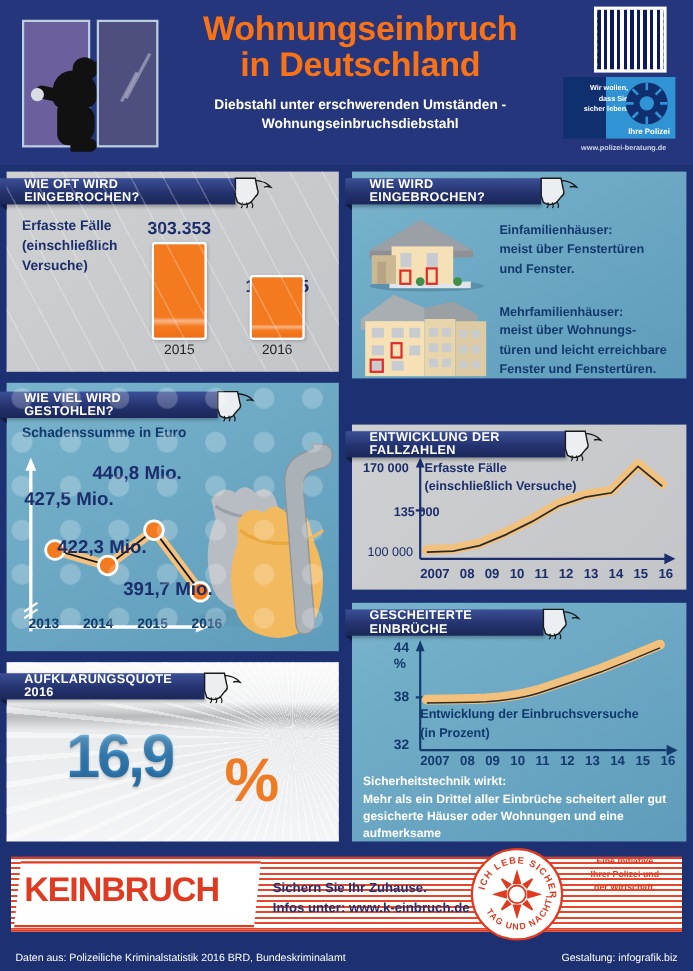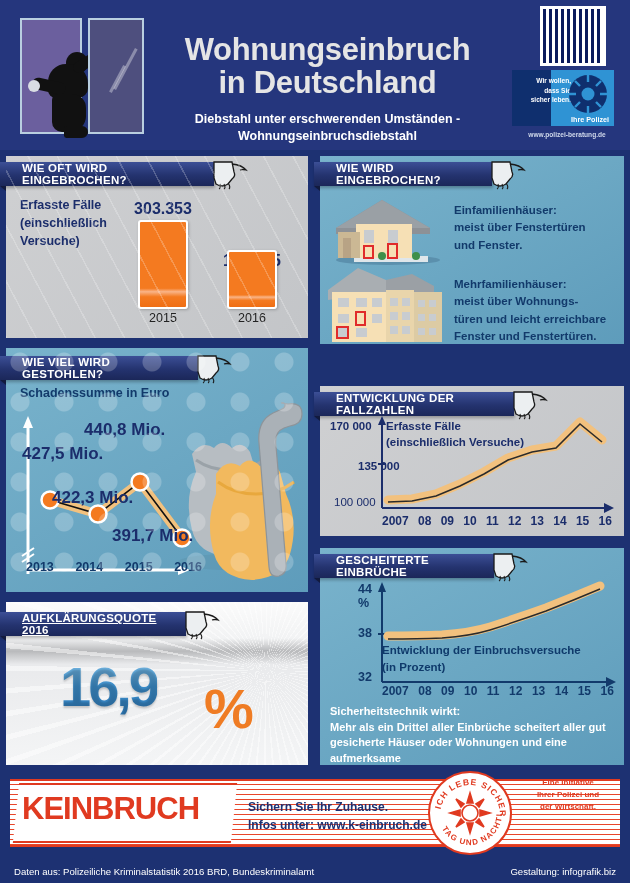--- a/index.html
+++ b/index.html
@@ -23,21 +23,21 @@
   .burglar { position: absolute; left: 18px; top: 30px; width: 60px; height: 92px; }
   .b-torso { position: absolute; left: 8px; top: 14px; width: 40px; height: 34px; background: #111; border-radius: 18px 20px 10px 8px; }
   .b-head { position: absolute; left: 26px; top: 2px; width: 22px; height: 22px; background: #111; border-radius: 50%; }
   .b-arm1 { position: absolute; left: -8px; top: 30px; width: 34px; height: 12px; background: #111; border-radius: 8px; transform: rotate(12deg); }
   .b-arm2 { position: absolute; left: 32px; top: 8px; width: 26px; height: 11px; background: #111; border-radius: 8px; transform: rotate(-32deg); }
   .b-hand { position: absolute; width: 12px; height: 12px; background: #d9dde3; border-radius: 50%; }
   .b-leg { position: absolute; left: 12px; top: 44px; width: 34px; height: 38px; background: #111; border-radius: 6px 14px 16px 10px; }
   .b-foot { position: absolute; left: 24px; top: 76px; width: 24px; height: 12px; background: #111; border-radius: 4px 10px 10px 4px; }
 
   .hdr-title { position: absolute; left: 155px; top: 10px; width: 345px; text-align: center; }
-  .hdr-title h1 { color: #e5e5e5; font-size: 31px; line-height: 1.06; font-weight: bold; letter-spacing: -.3px; margin-top: 24px; }
+  .hdr-title h1 { color: #f97316; font-size: 31px; line-height: 1.06; font-weight: bold; letter-spacing: -.3px; }
   .hdr-sub { color: #fff; font-size: 12.5px; font-weight: bold; line-height: 1.35; margin-top: 11px; }
 
   .hdr-logo { position: absolute; right: 8px; top: 6px; width: 110px; }
   .qr { width: 66px; height: 60px; background:#fff; margin-left: 28px; padding: 3px; }
   .qr-grid { width:100%; height:100%; background:
       repeating-linear-gradient(90deg,#0a1a5c 0 3px, #fff 3px 6px),
       repeating-linear-gradient(0deg,#0a1a5c 0 3px, transparent 3px 6px); }
   .pol-box { margin-top: 4px; width: 102px; height: 56px; background: linear-gradient(90deg,#0f2f6e 0 38%, #2f93d4 38% 100%); position: relative; }
   .pol-claim { position: absolute; left: 3px; top: 6px; width: 56px; color: #fff; font-size: 6.6px; font-weight: bold; line-height: 1.45; text-align: right; }
   .pol-star { position: absolute; right: 6px; top: 4px; width: 40px; height: 40px; }
@@ -414,21 +414,21 @@
       <span>Mehr als ein Drittel aller Einbrüche scheitert aller gut</span><br>
       <span>gesicherte Häuser oder Wohnungen und eine aufmerksame</span><br>
       <span>Nachbarschaft.</span>
     </div>
   </div>
 
   <div class="panel" style="left:6px; top:602px; width:302px; height:164px;
         background: linear-gradient(180deg,#fbfbfb 0%, #f2f3f4 22%, #b9babc 30%, #e9eaec 38%, #f4f5f6 100%);">
     <div style="position:absolute; inset:0; pointer-events:none; background:
          repeating-conic-gradient(from 200deg at 86% 42%, rgba(255,255,255,.75) 0 1.2deg, transparent 1.2deg 5deg); opacity:.65;"></div>
-    <div class="banner" style="top:10px; width:186px;text-decoration:underline;">
+    <div class="banner" style="top:10px; width:186px;">
       <span>AUFKLÄRUNGSQUOTE 2016</span>
     </div>
     <div class="hand" style="left:176px; top:6px;">
       <svg viewBox="0 0 40 32">
         <path d="M4 4 L22 4 L24 14 Q26 18 22 21 L18 26 Q12 30 6 26 L4 20 Z" fill="#eceff1" stroke="#1a1a1a" stroke-width="1.3"></path>
         <path d="M22 6 Q32 7 36 12 Q33 11 30 12" fill="none" stroke="#1a1a1a" stroke-width="1.3"></path>
         <path d="M14 26 Q16 30 14 31 M18 25 Q21 29 19 31 M10 26 Q11 30 9 31" fill="none" stroke="#1a1a1a" stroke-width="1.1"></path>
       </svg>
     </div>
     <div class="bignum" style="left:54px; top:52px;">16,9</div>

